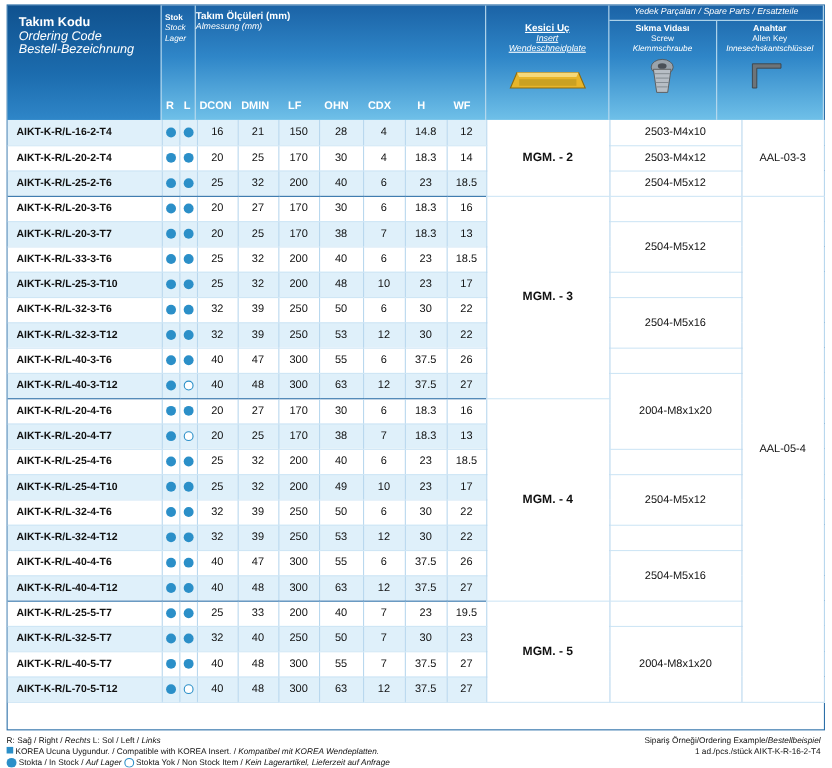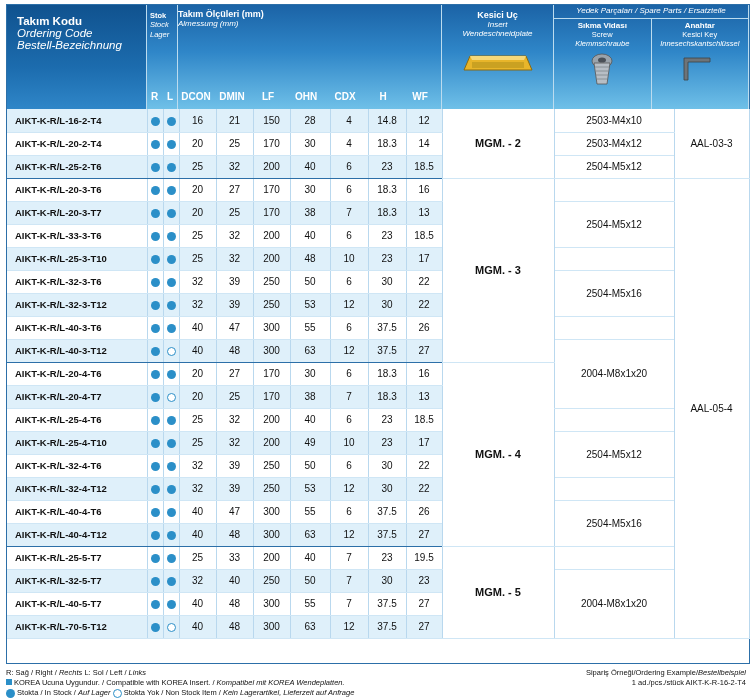--- a/index.html
+++ b/index.html
@@ -57,21 +57,21 @@
 
   .h-dims {
     width: 264px;
     padding-top: 4px;
   }
   .h-dims .d1 { font-size: 9px; font-weight: bold; }
   .h-dims .d2 { font-size: 8px; font-style: italic; }
   .h-dims .d3 { font-size: 8px; font-style: italic; }
 
   .h-insert {
-    width: 112px; text-align: center; padding-top: 5px;
+    width: 112px; text-align: center; padding-top: 15px; text-decoration: underline;
   }
   .h-insert .i1 { font-size: 9px; font-weight: bold; }
   .h-insert .i2 { font-size: 8px; font-style: italic; }
   .h-insert .i3 { font-size: 8px; font-style: italic; }
 
   .h-spare {
     width: 195px;
     display: flex;
     flex-direction: column;
   }
@@ -227,21 +227,21 @@
                   <line x1="8" y1="15" x2="22" y2="15"></line>
                   <line x1="9" y1="19" x2="21" y2="19"></line>
                   <line x1="9" y1="23" x2="21" y2="23"></line>
                   <line x1="10" y1="27" x2="20" y2="27"></line>
                 </g>
               </svg>
             </div>
           </div>
           <div class="sc">
             <div class="t1">Anahtar</div>
-            <div class="t2">Kesici Key</div>
+            <div class="t2">Allen Key</div>
             <div class="t3">Innesechskantschlüssel</div>
             <div style="margin-top:4px;">
               <svg width="44" height="32" viewBox="0 0 44 32">
                 <path d="M6 6 L32 6 L32 10 L10 10 L10 28 L6 28 Z" fill="#6d7479" stroke="#3c4145" stroke-width="0.8"></path>
               </svg>
             </div>
           </div>
         </div>
       </div>
 

